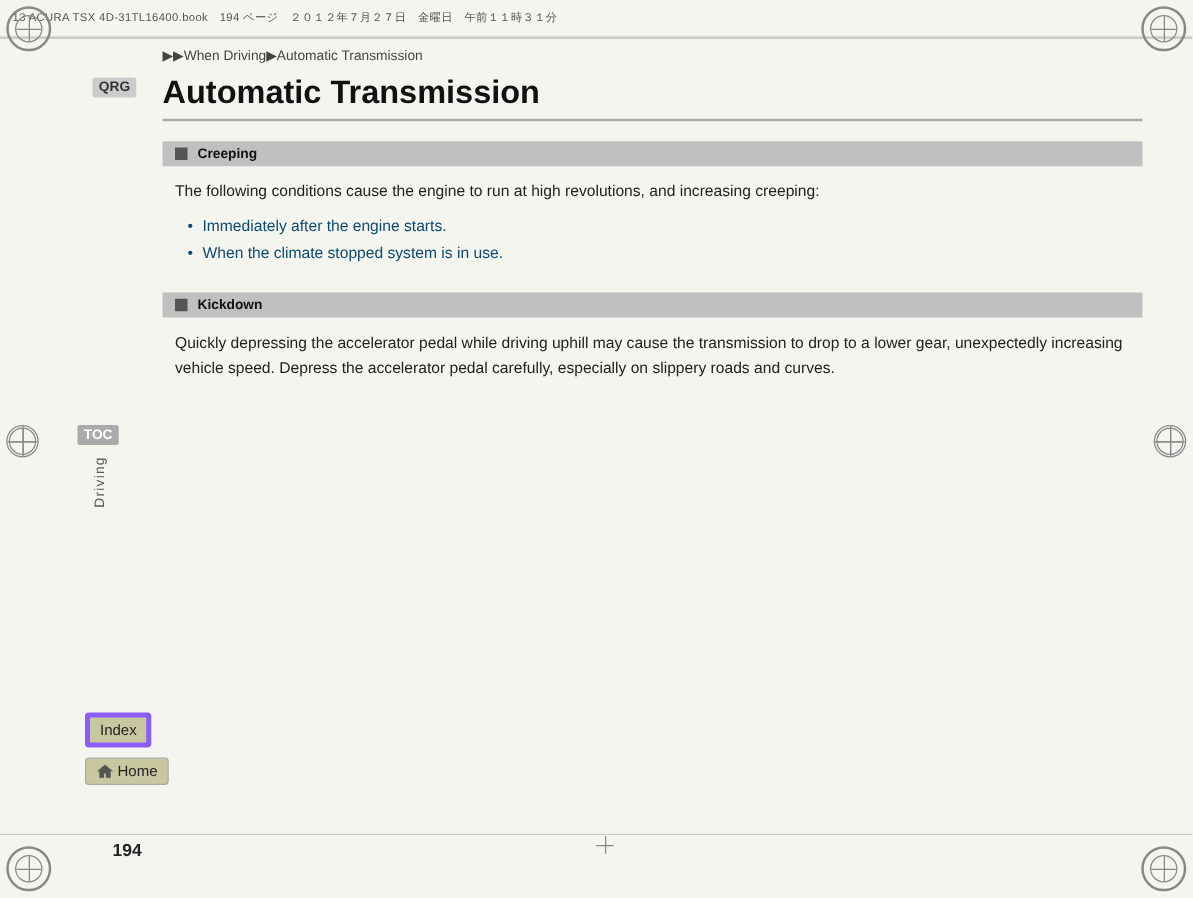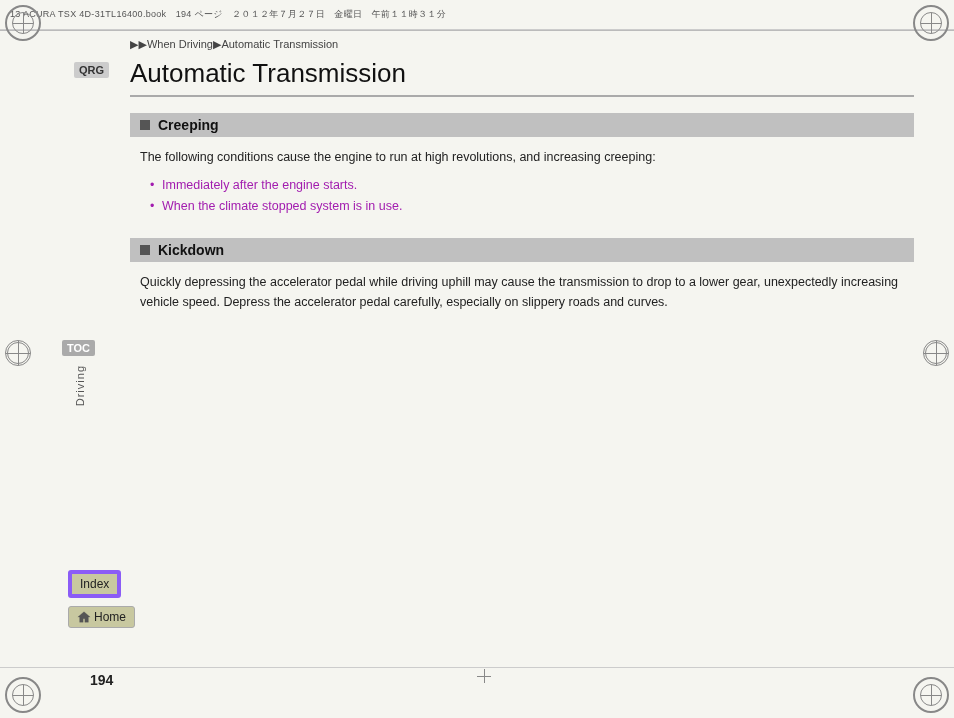--- a/index.html
+++ b/index.html
@@ -114,21 +114,21 @@
     .main-content {
       position: absolute;
       top: 58px;
       left: 130px;
       right: 40px;
       bottom: 60px;
     }
 
     .page-title {
       font-size: 26px;
-      font-weight: normal;
+      font-weight: bold;
       color: #111;
       border-bottom: 2px solid #aaa;
       padding-bottom: 6px;
       margin-bottom: 16px;
     }
 
     
     .qrg-tag {
       position: absolute;
       top: 62px;
@@ -178,21 +178,21 @@
       align-items: center;
       gap: 8px;
     }
     .section-header-icon {
       width: 10px;
       height: 10px;
       background: #555;
       display: inline-block;
     }
     .section-header-text {
-      font-size: 14px;
+      font-size: 11px;
       font-weight: bold;
       color: #111;
     }
 
     .section-body {
       padding: 0 10px;
       margin-bottom: 20px;
     }
 
     .section-body p {
@@ -203,21 +203,21 @@
     }
 
     .bullet-list {
       list-style: none;
       padding: 0 0 0 10px;
       margin-bottom: 8px;
     }
     .bullet-list li {
       font-size: 12.5px;
       line-height: 1.7;
-      color: #a21caf;
+      color: #0c4a6e;
       padding-left: 12px;
       position: relative;
     }
     .bullet-list li::before {
       content: '•';
       position: absolute;
       left: 0;
     }
 
     

